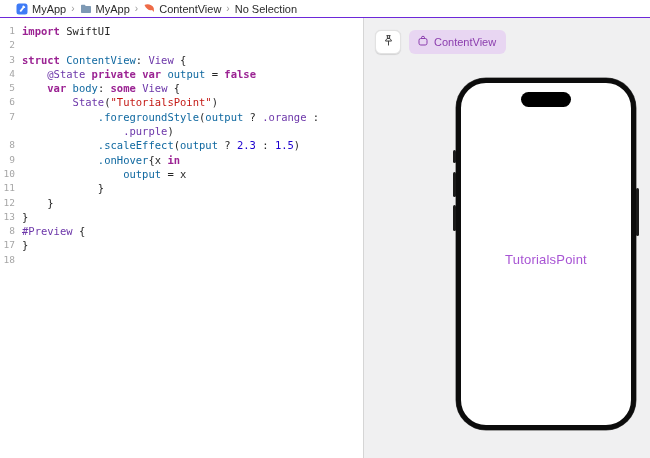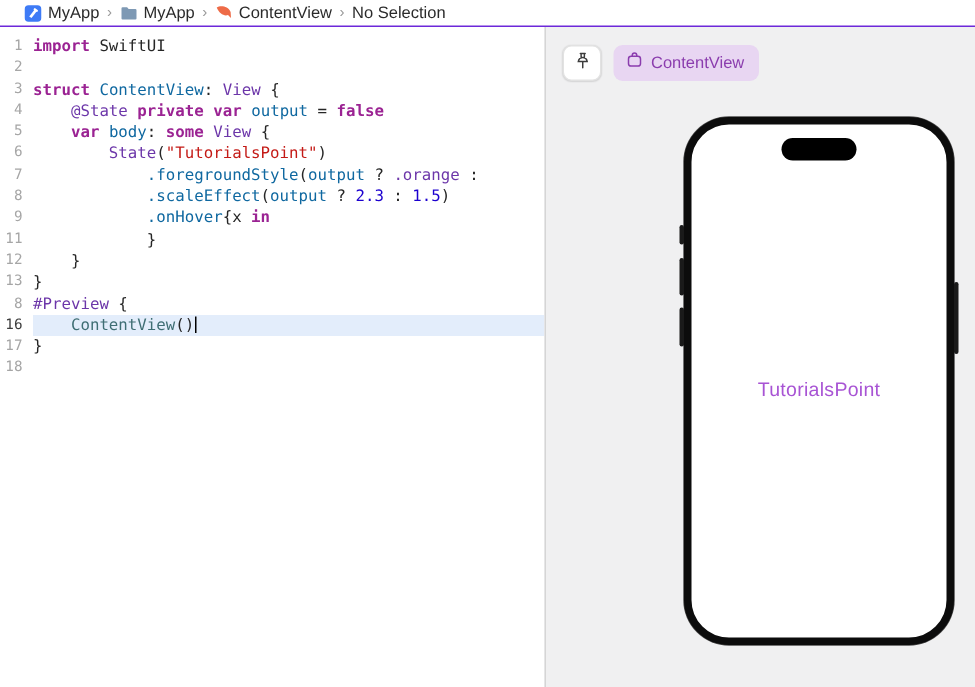--- a/index.html
+++ b/index.html
@@ -126,46 +126,50 @@
           </div>
           <div class="code-row">
             <span class="gutter">6</span>
             <span class="code-line"><span class="tok-p">        </span><span class="tok-t">State</span><span class="tok-p">(</span><span class="tok-s">"TutorialsPoint"</span><span class="tok-p">)</span></span>
           </div>
           <div class="code-row">
             <span class="gutter">7</span>
             <span class="code-line"><span class="tok-p">            </span><span class="tok-d">.foregroundStyle</span><span class="tok-p">(</span><span class="tok-d">output</span><span class="tok-p"> ? </span><span class="tok-t">.orange</span><span class="tok-p"> :</span></span>
           </div>
           <div class="code-row">
+            <span class="gutter"></span>
+            <span class="code-line"><span class="tok-p">                </span><span class="tok-t">.purple</span><span class="tok-p">)</span></span>
+          </div>
+          <div class="code-row">
             <span class="gutter">8</span>
             <span class="code-line"><span class="tok-p">            </span><span class="tok-d">.scaleEffect</span><span class="tok-p">(</span><span class="tok-d">output</span><span class="tok-p"> ? </span><span class="tok-n">2.3</span><span class="tok-p"> : </span><span class="tok-n">1.5</span><span class="tok-p">)</span></span>
           </div>
           <div class="code-row">
             <span class="gutter">9</span>
             <span class="code-line"><span class="tok-p">            </span><span class="tok-d">.onHover</span><span class="tok-p">{x </span><span class="tok-k">in</span></span>
           </div>
           <div class="code-row">
+            <span class="gutter">10</span>
+            <span class="code-line"><span class="tok-p">                </span><span class="tok-d">output</span><span class="tok-p"> = x</span></span>
+          </div>
+          <div class="code-row">
             <span class="gutter">11</span>
             <span class="code-line"><span class="tok-p">            }</span></span>
           </div>
           <div class="code-row">
             <span class="gutter">12</span>
             <span class="code-line"><span class="tok-p">    }</span></span>
           </div>
           <div class="code-row">
             <span class="gutter">13</span>
             <span class="code-line"><span class="tok-p">}</span></span>
           </div>
           <div class="code-row">
             <span class="gutter">8</span>
             <span class="code-line"><span class="tok-t">#Preview</span><span class="tok-p"> {</span></span>
-          </div>
-          <div class="code-row current">
-            <span class="gutter">16</span>
-            <span class="code-line"><span class="tok-p">    </span><span class="tok-pr">ContentView</span><span class="tok-p">()</span><span class="caret"></span></span>
           </div>
           <div class="code-row">
             <span class="gutter">17</span>
             <span class="code-line"><span class="tok-p">}</span></span>
           </div>
           <div class="code-row">
             <span class="gutter">18</span>
             <span class="code-line"></span>
           </div>
         </div>

